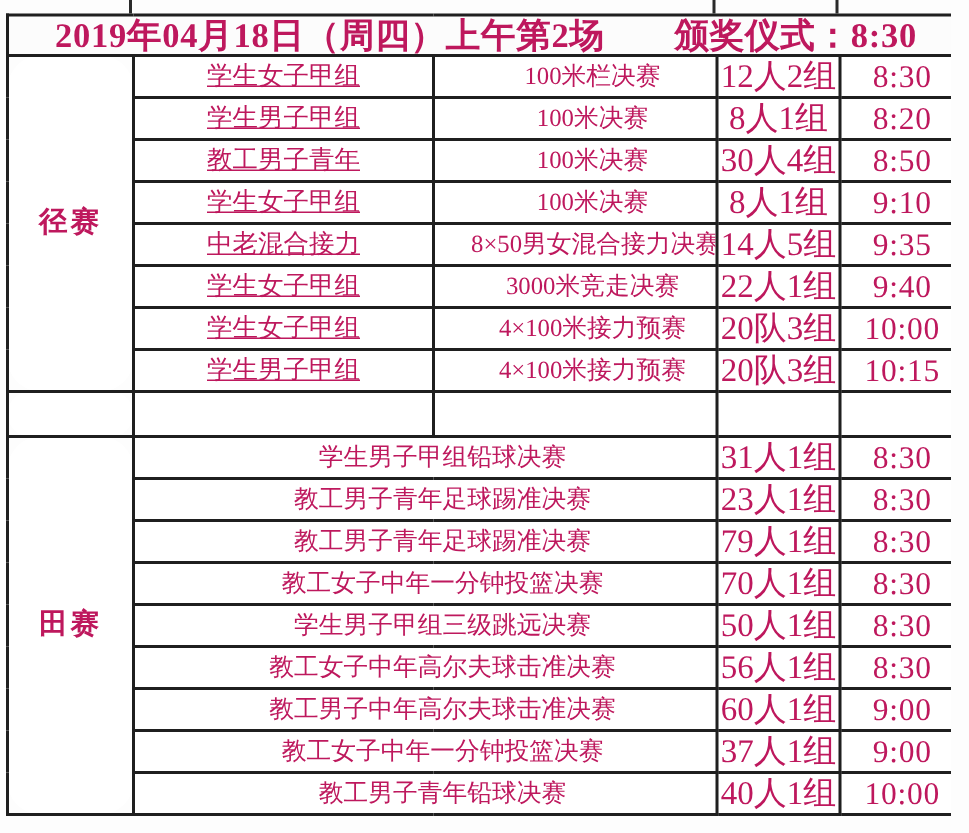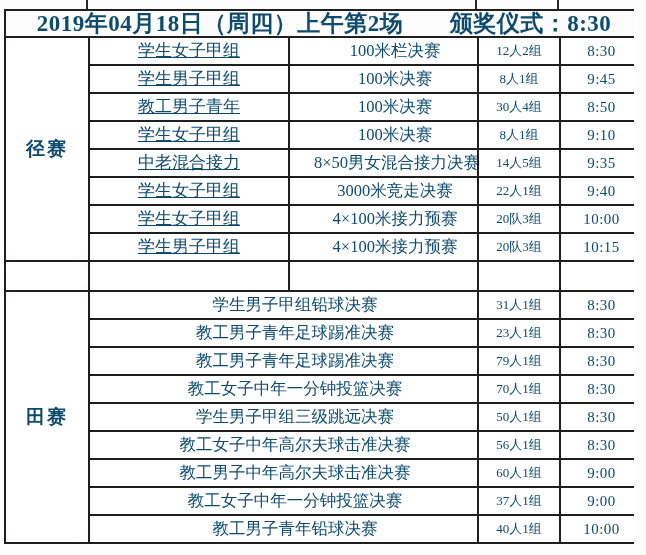--- a/index.html
+++ b/index.html
@@ -6,21 +6,21 @@
     margin: 0;
     padding: 0;
     background: #fdfdfd;
   }
   .page {
     position: relative;
     width: 634px;
     height: 555px;
     background: #fdfdfd;
     font-family: "Liberation Serif", "DejaVu Serif", serif;
-    color: #0c4a6e;
+    color: #be185d;
     overflow: hidden;
   }
   
   .stub {
     position: absolute;
     top: 0;
     width: 2px;
     height: 9px;
     background: #2a2a2a;
   }
@@ -56,22 +56,22 @@
     width: 34px;
   }
   td.section-cell {
     font-weight: bold;
     font-size: 19px;
     letter-spacing: 2px;
     border-radius: 22px;
   }
   td.group-cell { font-size: 17px; text-decoration: underline; }
   td.event-cell { font-size: 16.5px; padding-left: 24px; }
-  td.count-cell { font-size: 13px; }
-  td.time-cell  { font-size: 15px; letter-spacing: 0.5px; font-family: Liberation Serif, serif; }
+  td.count-cell { font-size: 22px; }
+  td.time-cell  { font-size: 21px; letter-spacing: 0.5px; font-family: Liberation Serif, serif; }
   tr.separator-row td { height: 28px; }
 </style>
 </head>
 <body>
 
 <div class="page">
 
   <div class="stub" style="left:86px"></div>
   <div class="stub" style="left:475px"></div>
   <div class="stub" style="left:557px"></div>
@@ -99,21 +99,21 @@
           <td class="section-cell" rowspan="8">径赛</td>
           <td class="group-cell">学生女子甲组</td>
           <td class="event-cell">100米栏决赛</td>
           <td class="count-cell">12人2组</td>
           <td class="time-cell">8:30</td>
         </tr>
         <tr>
           <td class="group-cell">学生男子甲组</td>
           <td class="event-cell">100米决赛</td>
           <td class="count-cell">8人1组</td>
-          <td class="time-cell">9:45</td>
+          <td class="time-cell">8:20</td>
         </tr>
         <tr>
           <td class="group-cell">教工男子青年</td>
           <td class="event-cell">100米决赛</td>
           <td class="count-cell">30人4组</td>
           <td class="time-cell">8:50</td>
         </tr>
         <tr>
           <td class="group-cell">学生女子甲组</td>
           <td class="event-cell">100米决赛</td>

